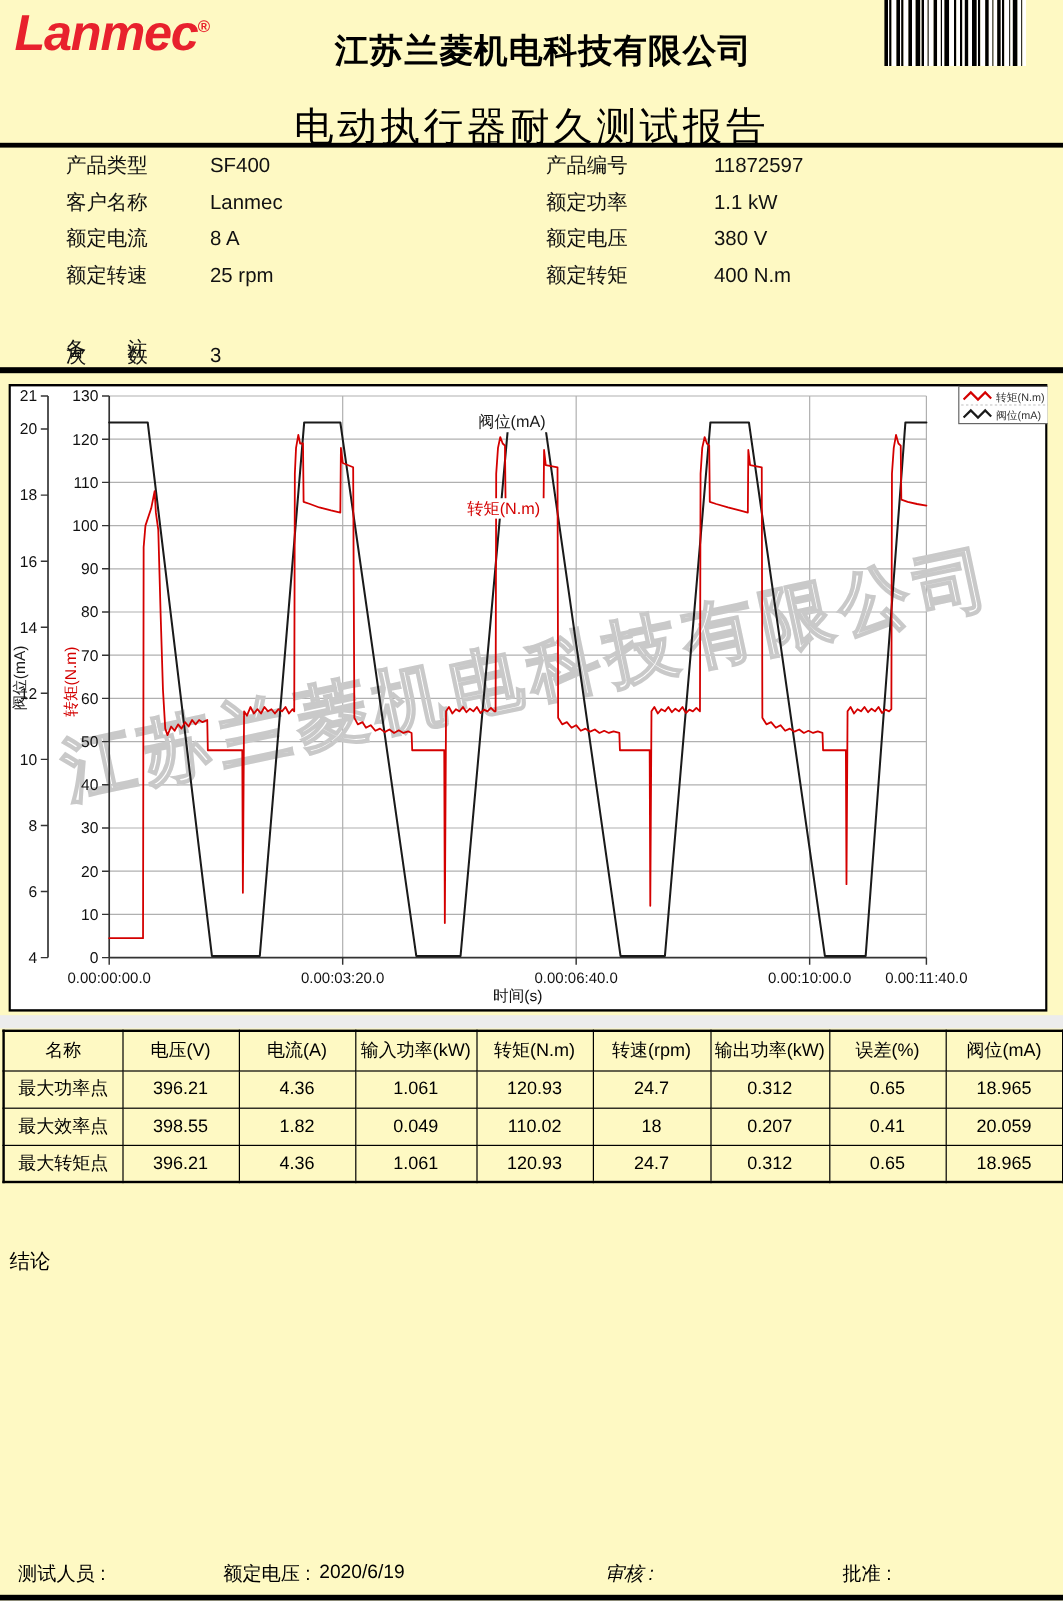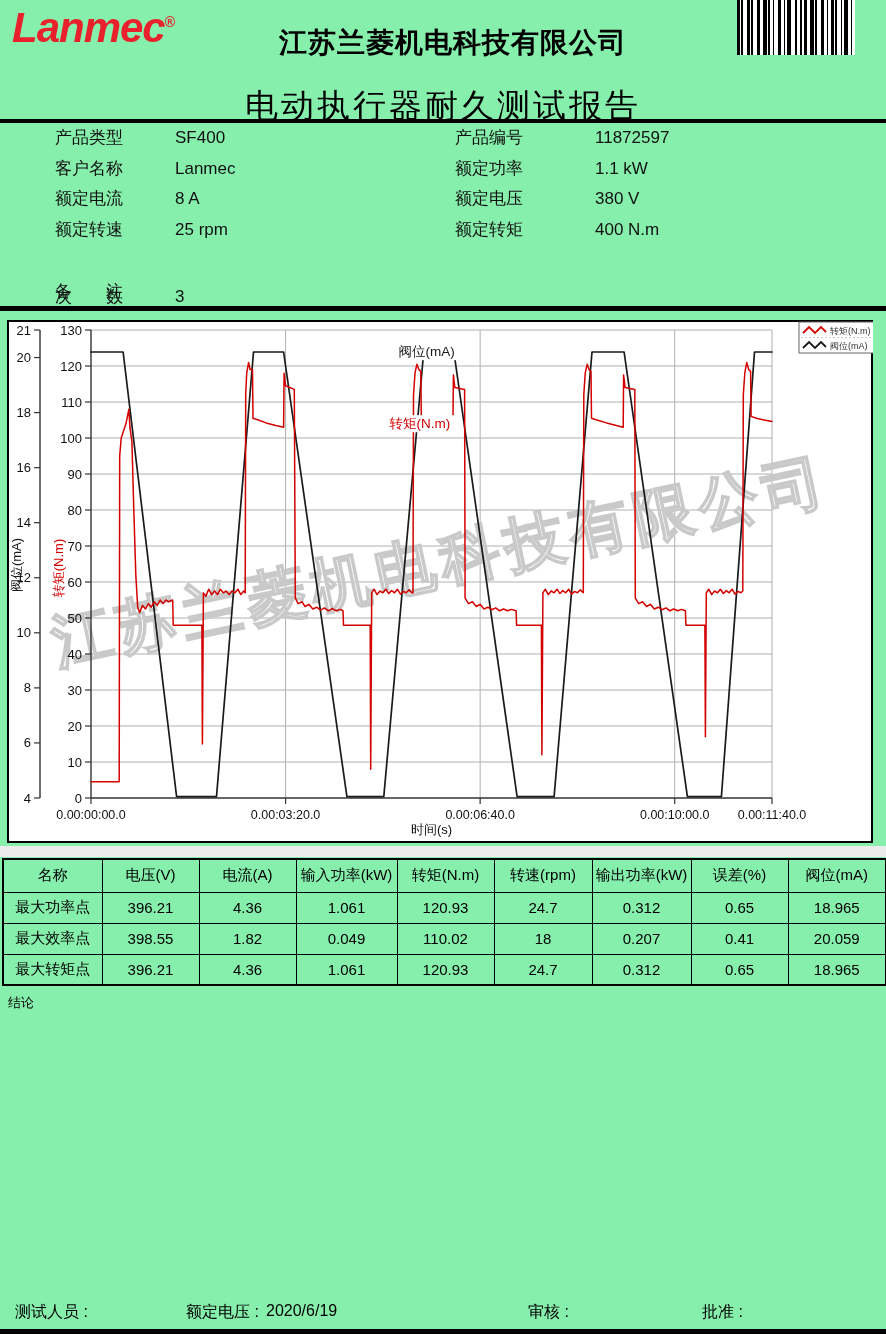--- a/index.html
+++ b/index.html
@@ -1,18 +1,18 @@
 <!DOCTYPE html>
 <html><head>
 <meta charset="utf-8">
 <style>
   * { margin:0; padding:0; box-sizing:border-box; }
   html,body { background:#ffffff; }
   .page {
-    position:relative; width:886px; height:1334px; background:#86efac; overflow:hidden;
+    position:relative; width:886px; height:1334px; background:#fef9c3; overflow:hidden;
     font-family:"Liberation Sans","DejaVu Sans",sans-serif; color:#111;
   }
   
   .logo-block { position:absolute; left:12px; top:2px; width:230px; }
   .logo-main { font-style:italic; font-weight:bold; font-size:42px; line-height:40px; color:#e8212d; letter-spacing:-1px; }
   .logo-reg { font-size:14px; vertical-align:super; font-style:normal; }
   .logo-sub { margin-top:0px; white-space:nowrap; }
   .logo-sub-cn { color:#25397f; font-weight:bold; font-size:21px; letter-spacing:9px; }
   .logo-sub-en { color:#e8212d; font-weight:bold; font-style:italic; font-size:22px; }
   .company-name { position:absolute; left:243px; top:24px; width:420px; text-align:center; font-size:28px; font-weight:bold; letter-spacing:1px; color:#000; }
@@ -31,24 +31,24 @@
   .info-v2 { position:absolute; left:595px; }
   
   .chart-box { position:absolute; left:7px; top:320px; width:866px; height:524px; }
   .gray-band { position:absolute; left:0; top:846px; width:886px; height:11px; background:#ececec; }
   
   .results-table { position:absolute; left:2px; top:858px; width:882px; border-collapse:collapse; table-layout:fixed; }
   .results-table td, .results-table th { border:1.6px solid #000; text-align:center; font-size:15px; font-weight:normal; height:31px; padding:0; color:#000; }
   .results-table { border:2.5px solid #000; }
   .results-table thead th { height:33px; }
   
-  .conclusion { position:absolute; left:8px; top:994px; font-size:13px; color:#000; }
+  .conclusion { position:absolute; left:8px; top:1040px; font-size:17px; color:#000; }
   .footer-item { position:absolute; top:1302px; font-size:16px; color:#000; }
   .f-tester { left:15px; } .f-datelabel { left:186px; } .f-datevalue { left:266px; }
-  .f-review { left:528px; } .f-approve { left:702px; }
+  .f-review { left:504px;font-style:italic; } .f-approve { left:702px; }
   .bottom-strip { position:absolute; left:0; top:1329px; width:886px; height:5px; background:#000; }
 </style>
 </head>
 <body>
 
 <div class="page">
 
   <div class="logo-block">
     <div class="logo-main"><span>Lanmec</span><span class="logo-reg">®</span></div>
   </div>

